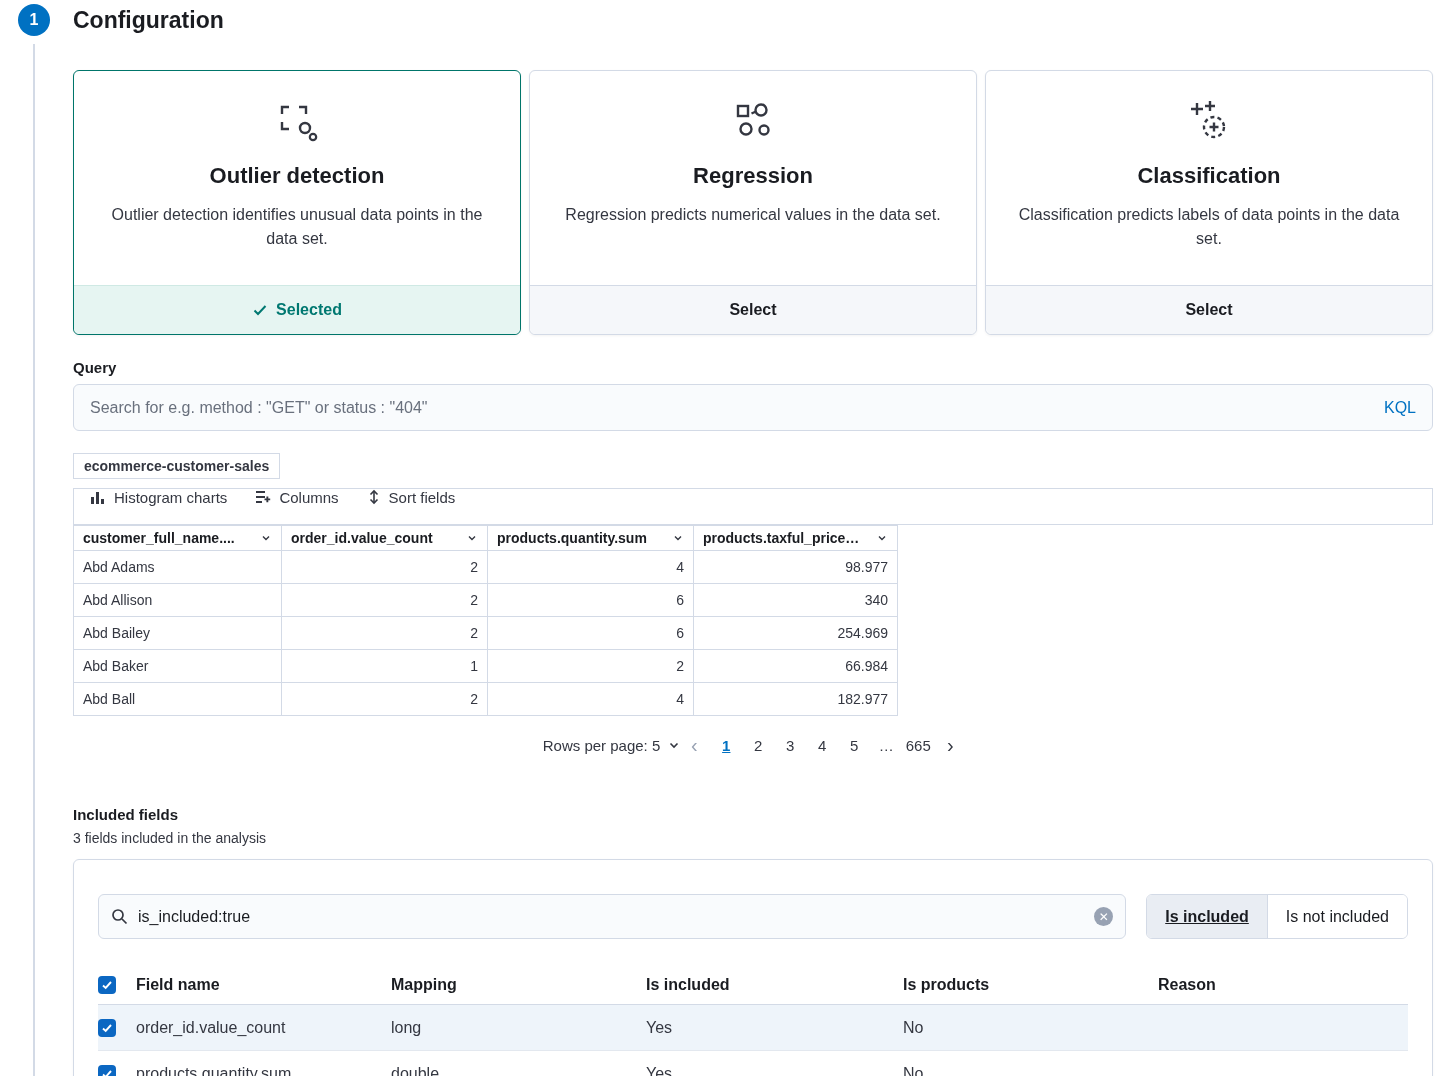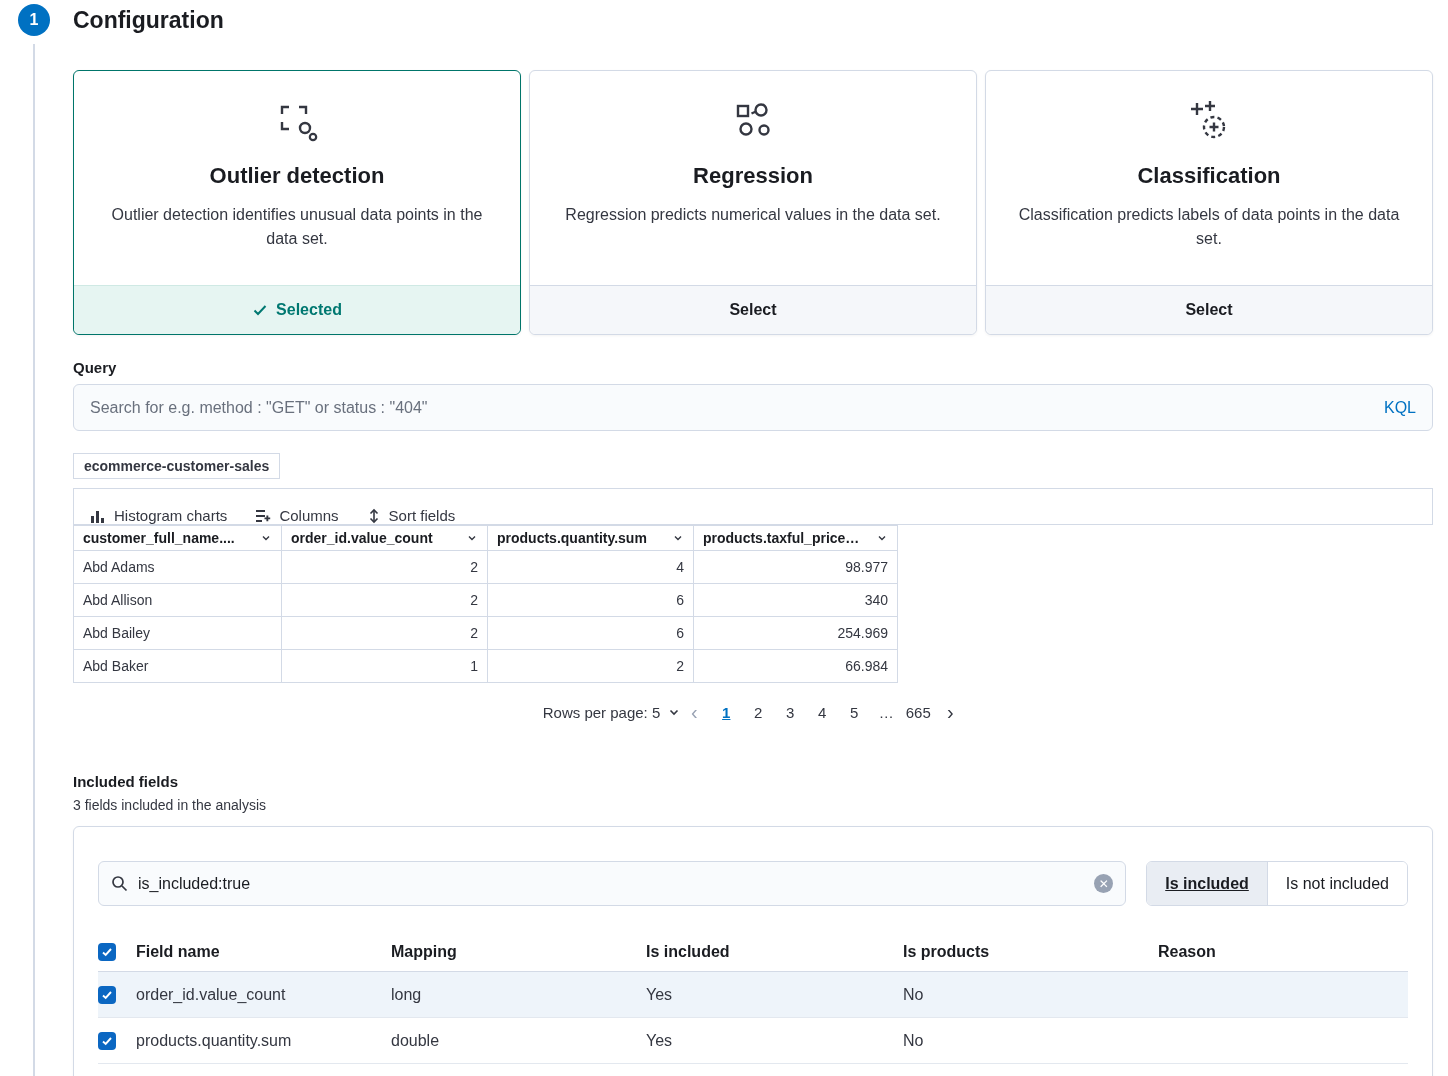--- a/index.html
+++ b/index.html
@@ -36,21 +36,21 @@
     font-family:"Liberation Sans", sans-serif; }
   .query-input::placeholder { color:#69707d; opacity:1; }
   .kql { color:#0071c2; font-size:16px; font-weight:500; cursor:pointer; }
 
   .badge { display:inline-block; margin-top:22px; border:1px solid #d3dae6; border-radius:0;
     padding:4px 10px; font-size:14px; font-weight:600; color:#343741; background:#fff; }
 
   
   .grid-toolbar { margin-top:9px; height:37px; border:1px solid #d3dae6; display:flex; align-items:center;
     padding:0 4px; gap:4px; }
-  .tb-btn { display:flex; align-items:flex-end; gap:8px; font-size:15px; color:#343741; padding:0 12px; height:100%; cursor:pointer; }
+  .tb-btn { display:flex; align-items:flex-start; gap:8px; font-size:15px; color:#343741; padding:0 12px; height:100%; cursor:pointer; }
   .grid-table { border-collapse:collapse; table-layout:fixed; }
   .grid-table th, .grid-table td { border:1px solid #d3dae6; font-size:14px; padding:0 9px; height:33px; }
   .grid-table th { height:25px; font-weight:700; color:#1a1c21; text-align:left; }
   .th-inner { display:flex; align-items:center; justify-content:space-between; gap:6px; }
   .num { text-align:right; }
 
   
   .pager-row { margin-top:14px; display:flex; align-items:center; justify-content:center; height:30px; }
   .rows-per-page { display:flex; align-items:center; gap:7px; font-size:15px; color:#343741; cursor:pointer; }
   .pages { display:flex; align-items:center; gap:6px; font-size:15px; }
@@ -264,20 +264,26 @@
           <td class="num">2</td>
           <td class="num">6</td>
           <td class="num">254.969</td>
         </tr>
         <tr>
           <td>Abd Baker</td>
           <td class="num">1</td>
           <td class="num">2</td>
           <td class="num">66.984</td>
         </tr>
+        <tr>
+          <td>Abd Ball</td>
+          <td class="num">2</td>
+          <td class="num">4</td>
+          <td class="num">182.977</td>
+        </tr>
       </tbody>
     </table>
 
     <div class="pager-row">
       <div class="rows-per-page">
         <span>Rows per page: 5</span>
         <svg width="14" height="14" viewBox="0 0 14 14">
             <path d="M3.5 5.5 L7 9 L10.5 5.5" stroke="#343741" stroke-width="1.6" fill="none"></path>
           </svg>
       </div>

